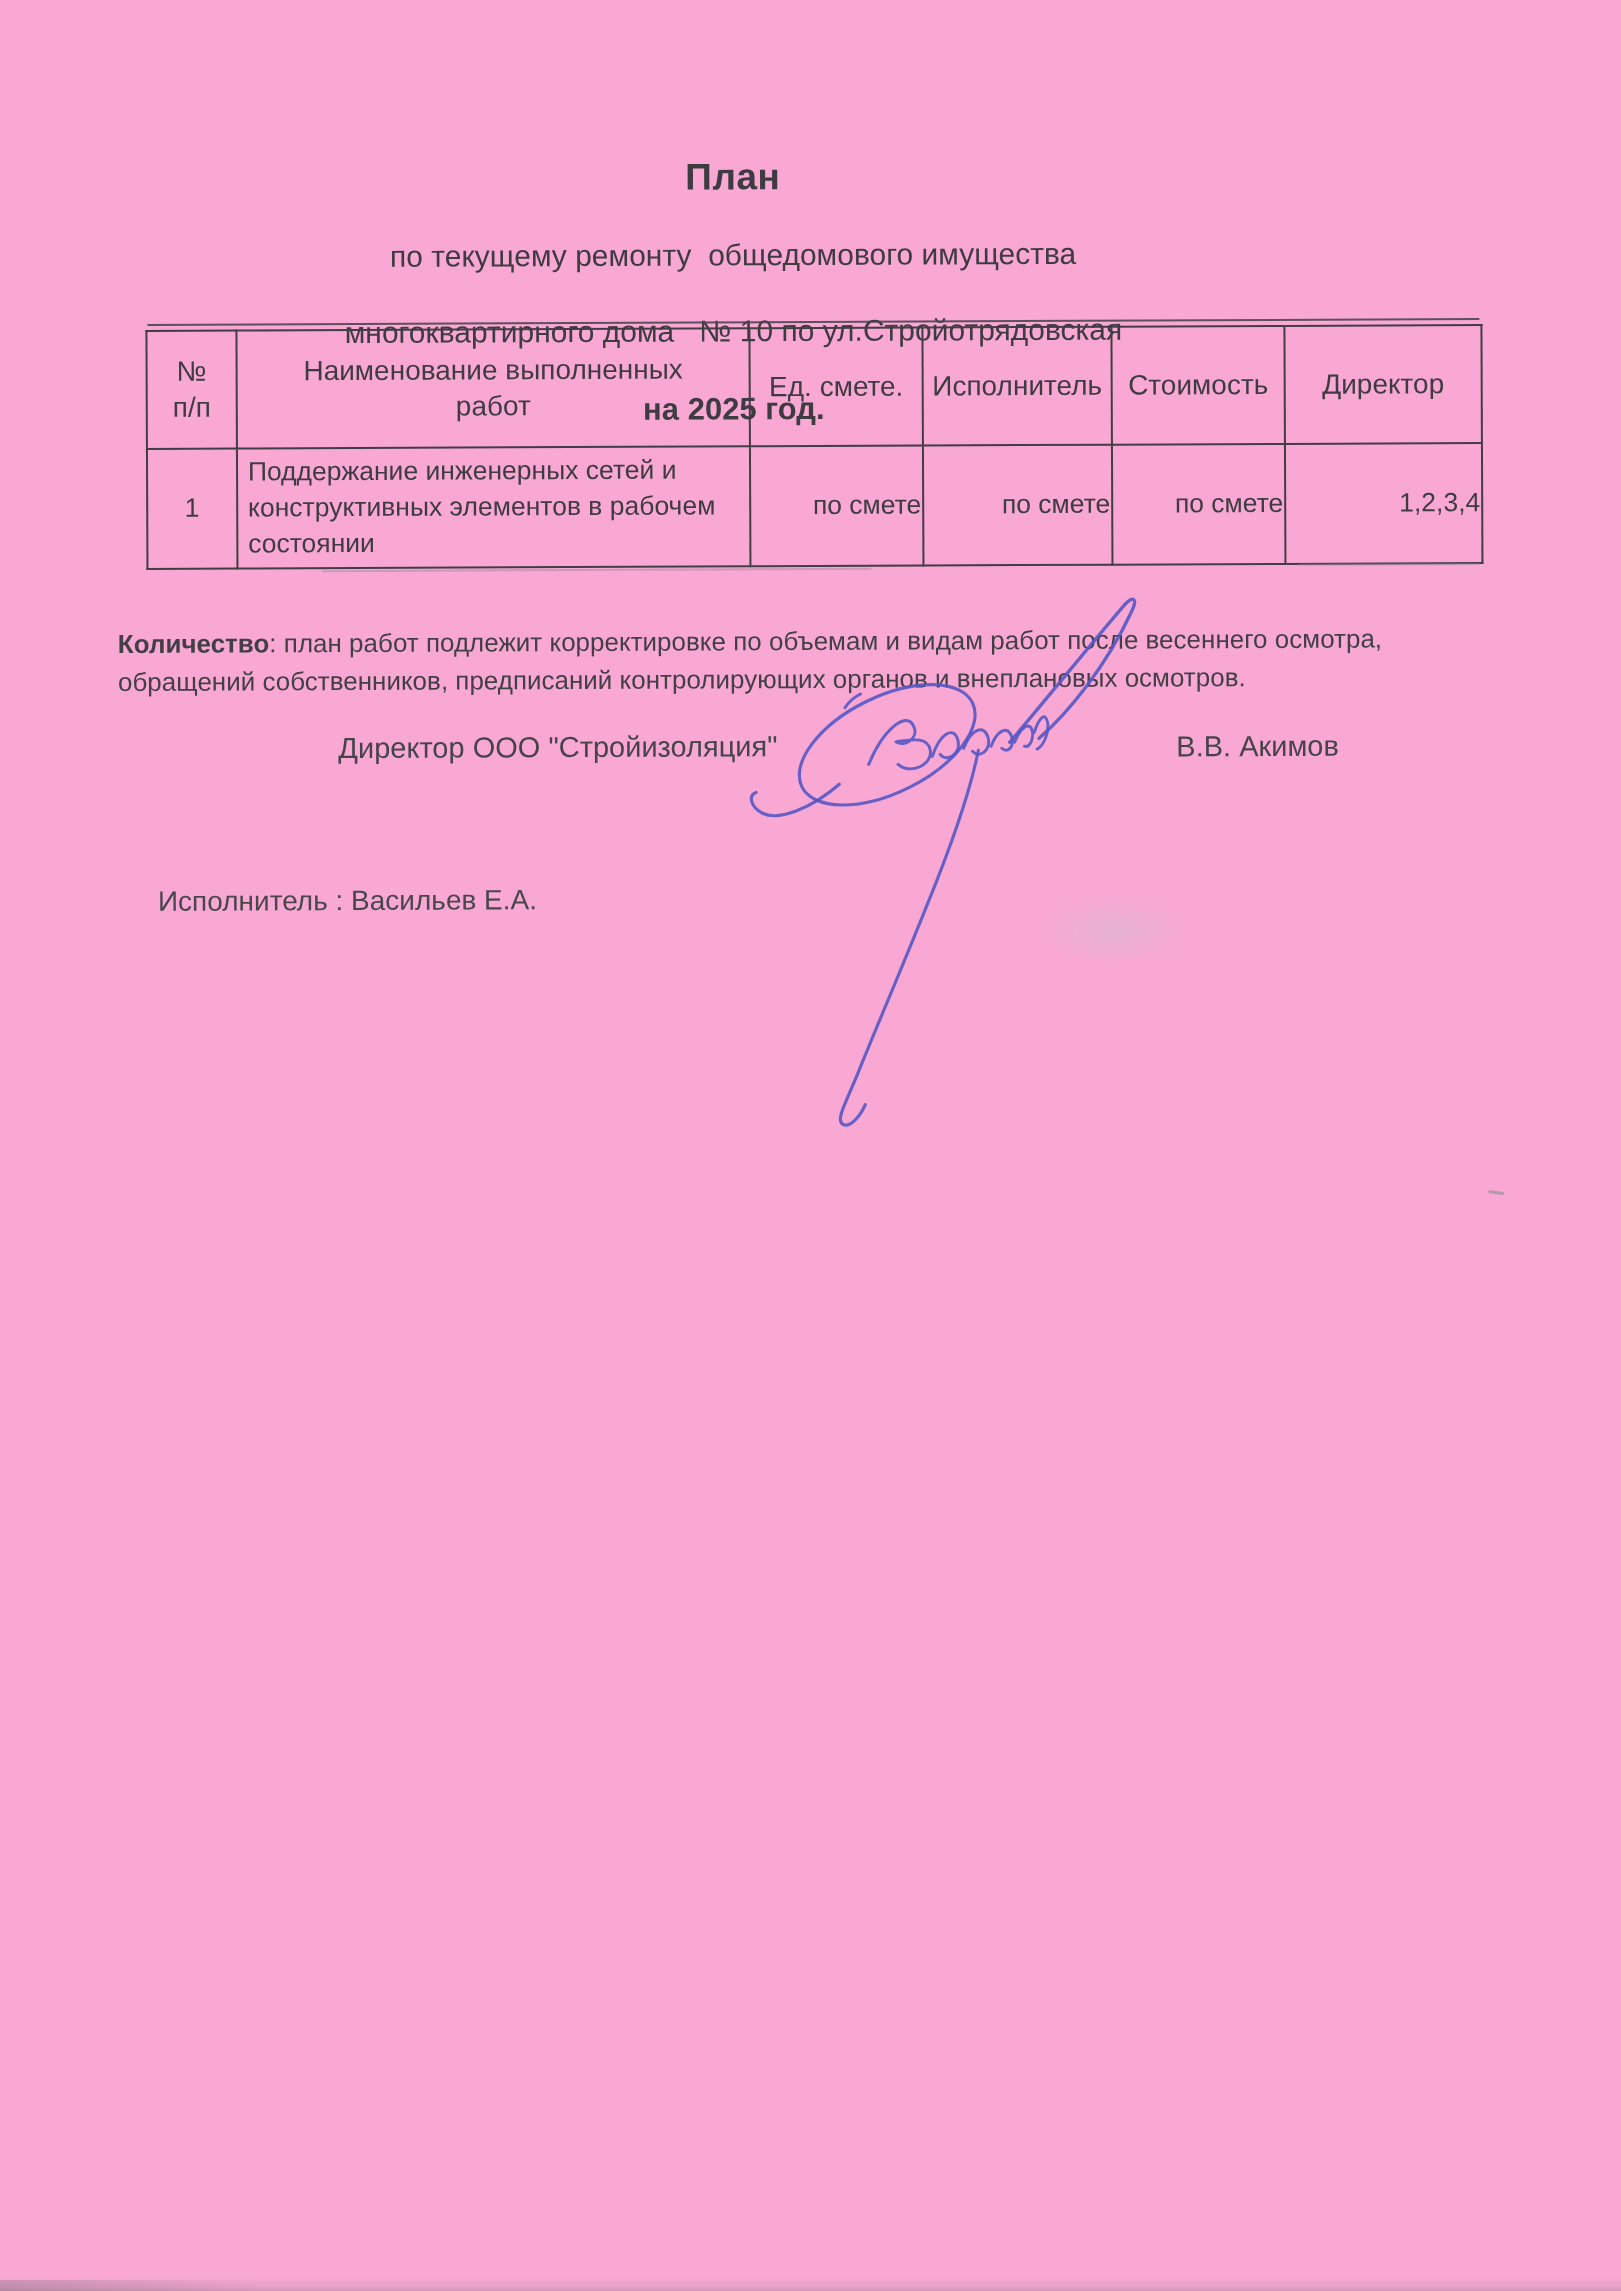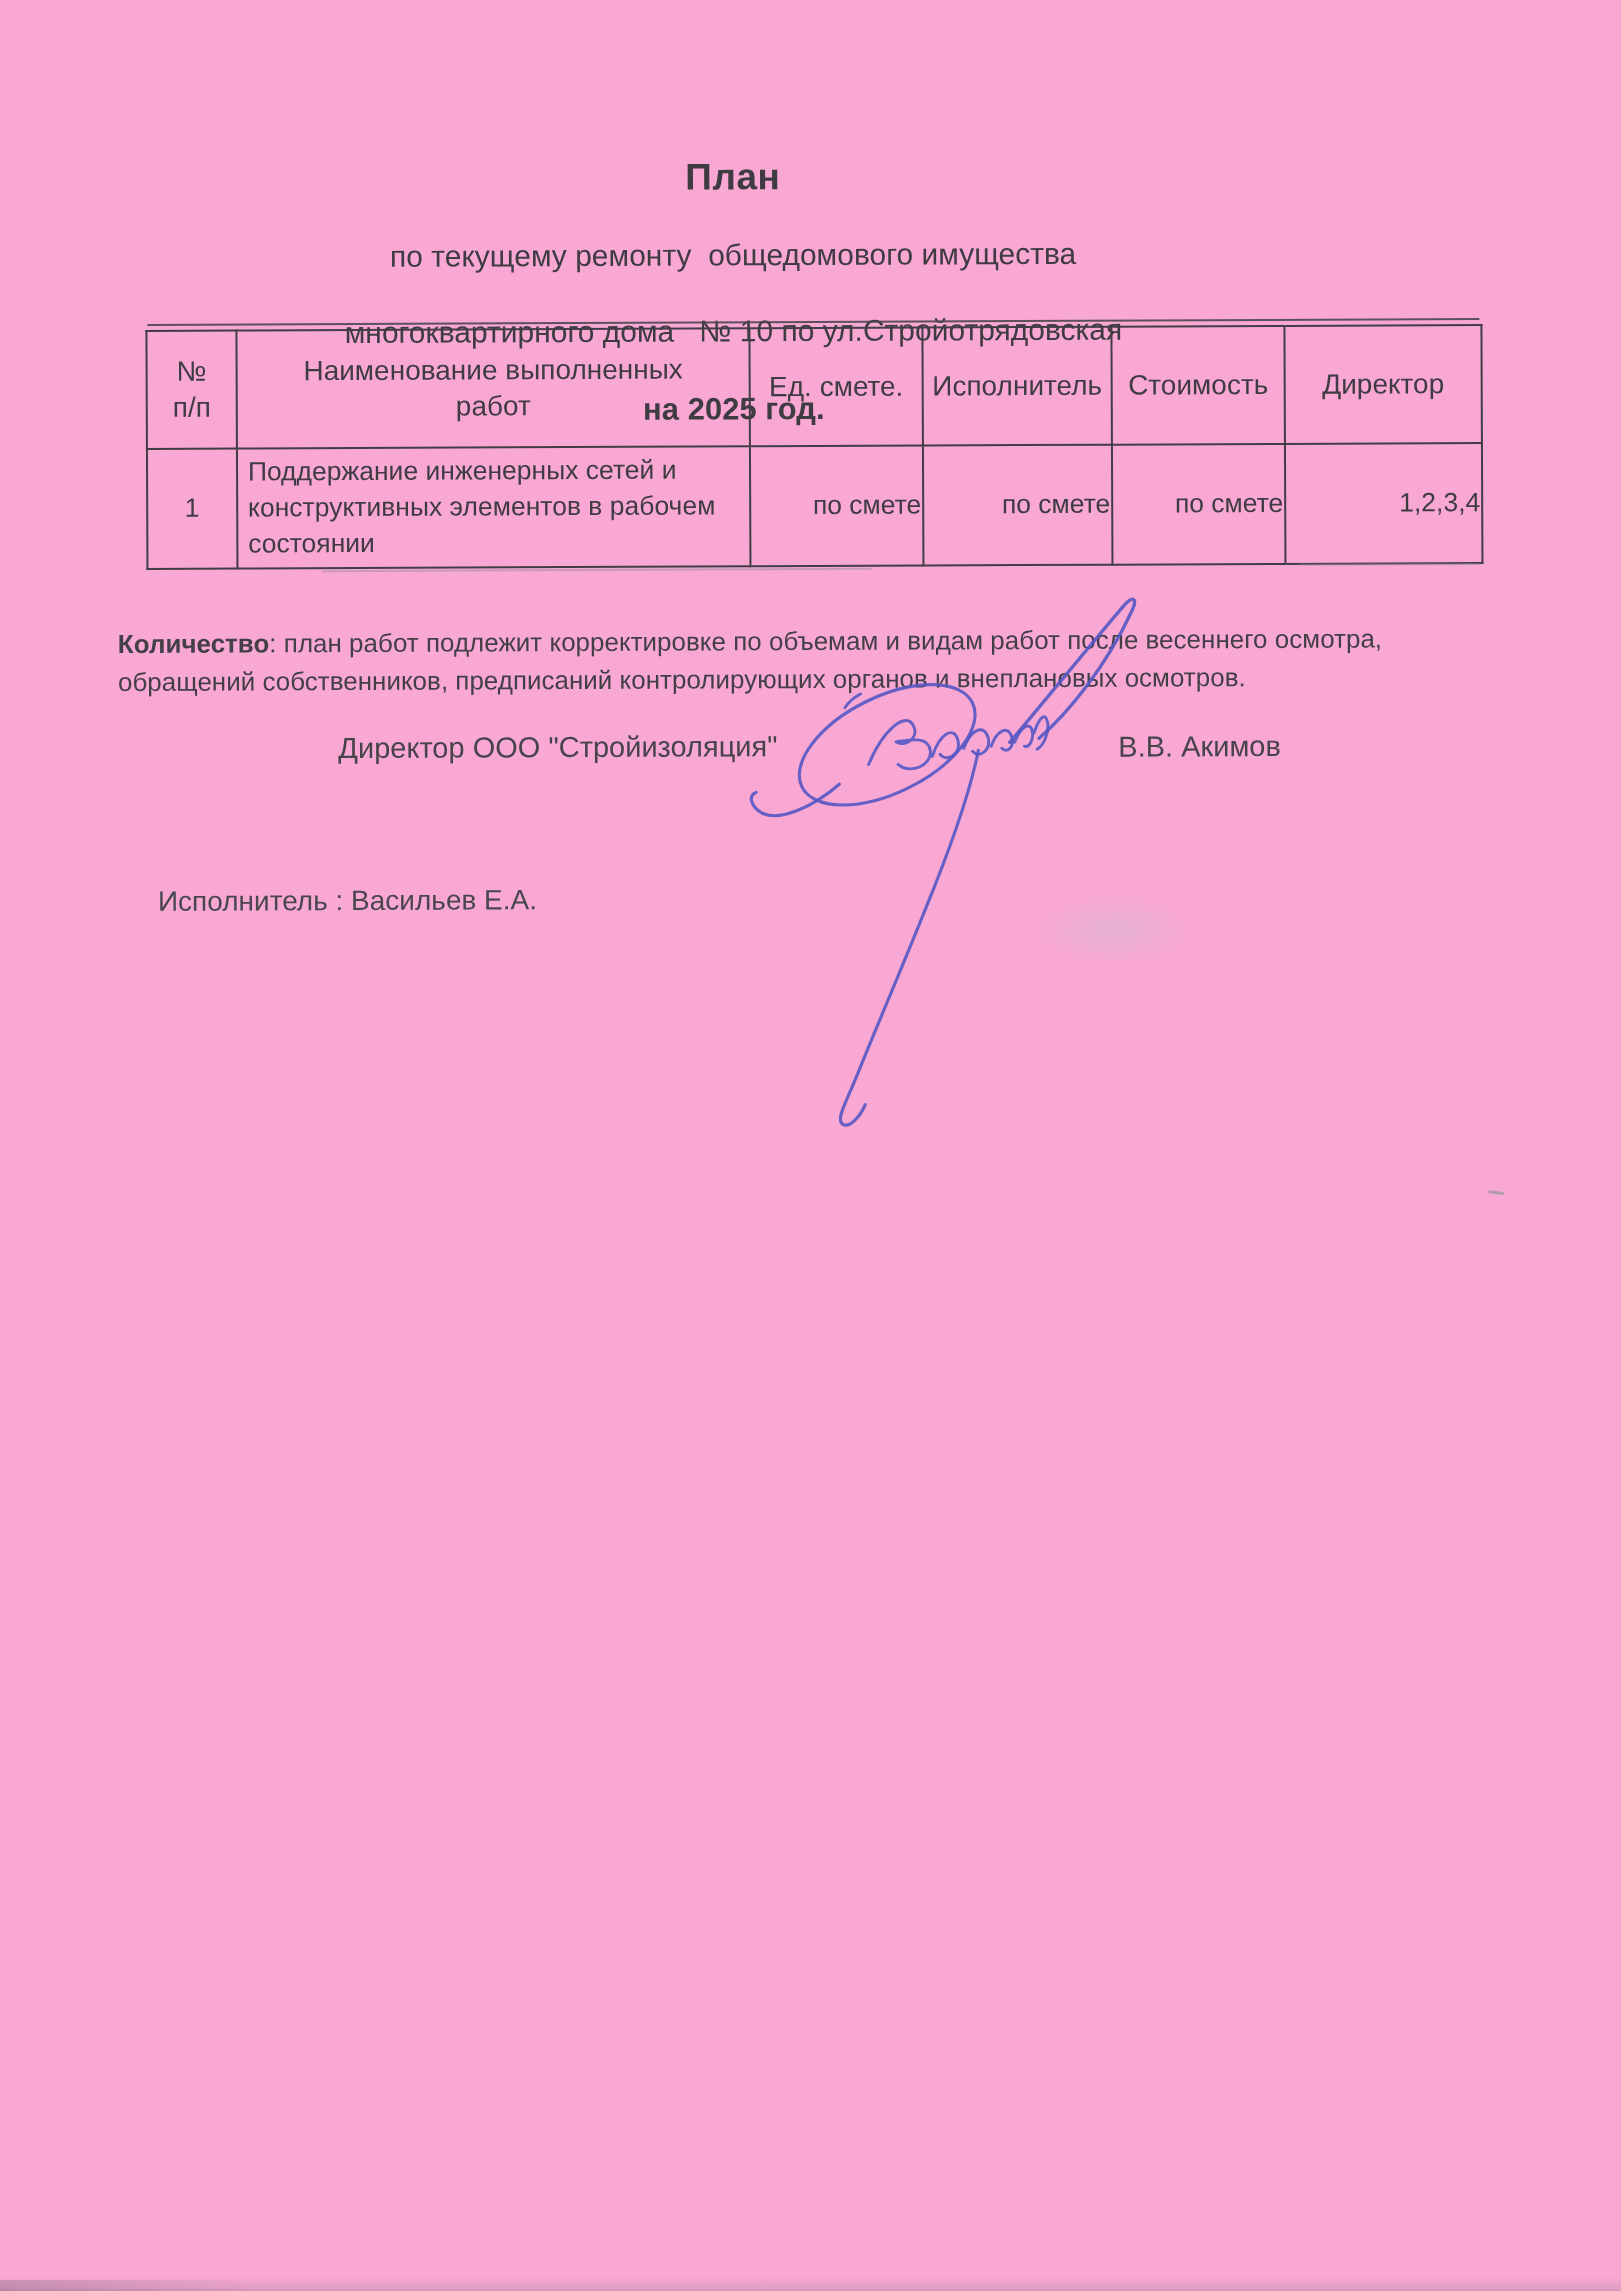--- a/index.html
+++ b/index.html
@@ -64,21 +64,21 @@
     white-space:pre-line;
   }
   .note-label { font-weight:bold; }
 
   
   .director-title {
     position:absolute; left:338px; top:730px;
     font-size:29px; color:#47434b;
   }
   .director-name {
-    position:absolute; left:1118px; top:732px;
+    position:absolute; left:1176px; top:732px;
     font-size:29px; color:#47434b;
   }
   .executor-line {
     position:absolute; left:157px; top:883px;
     font-size:28px; color:#4a464e;
   }
 
   
   .signature-svg {
     position:absolute; left:0; top:0; width:1621px; height:2292px;

